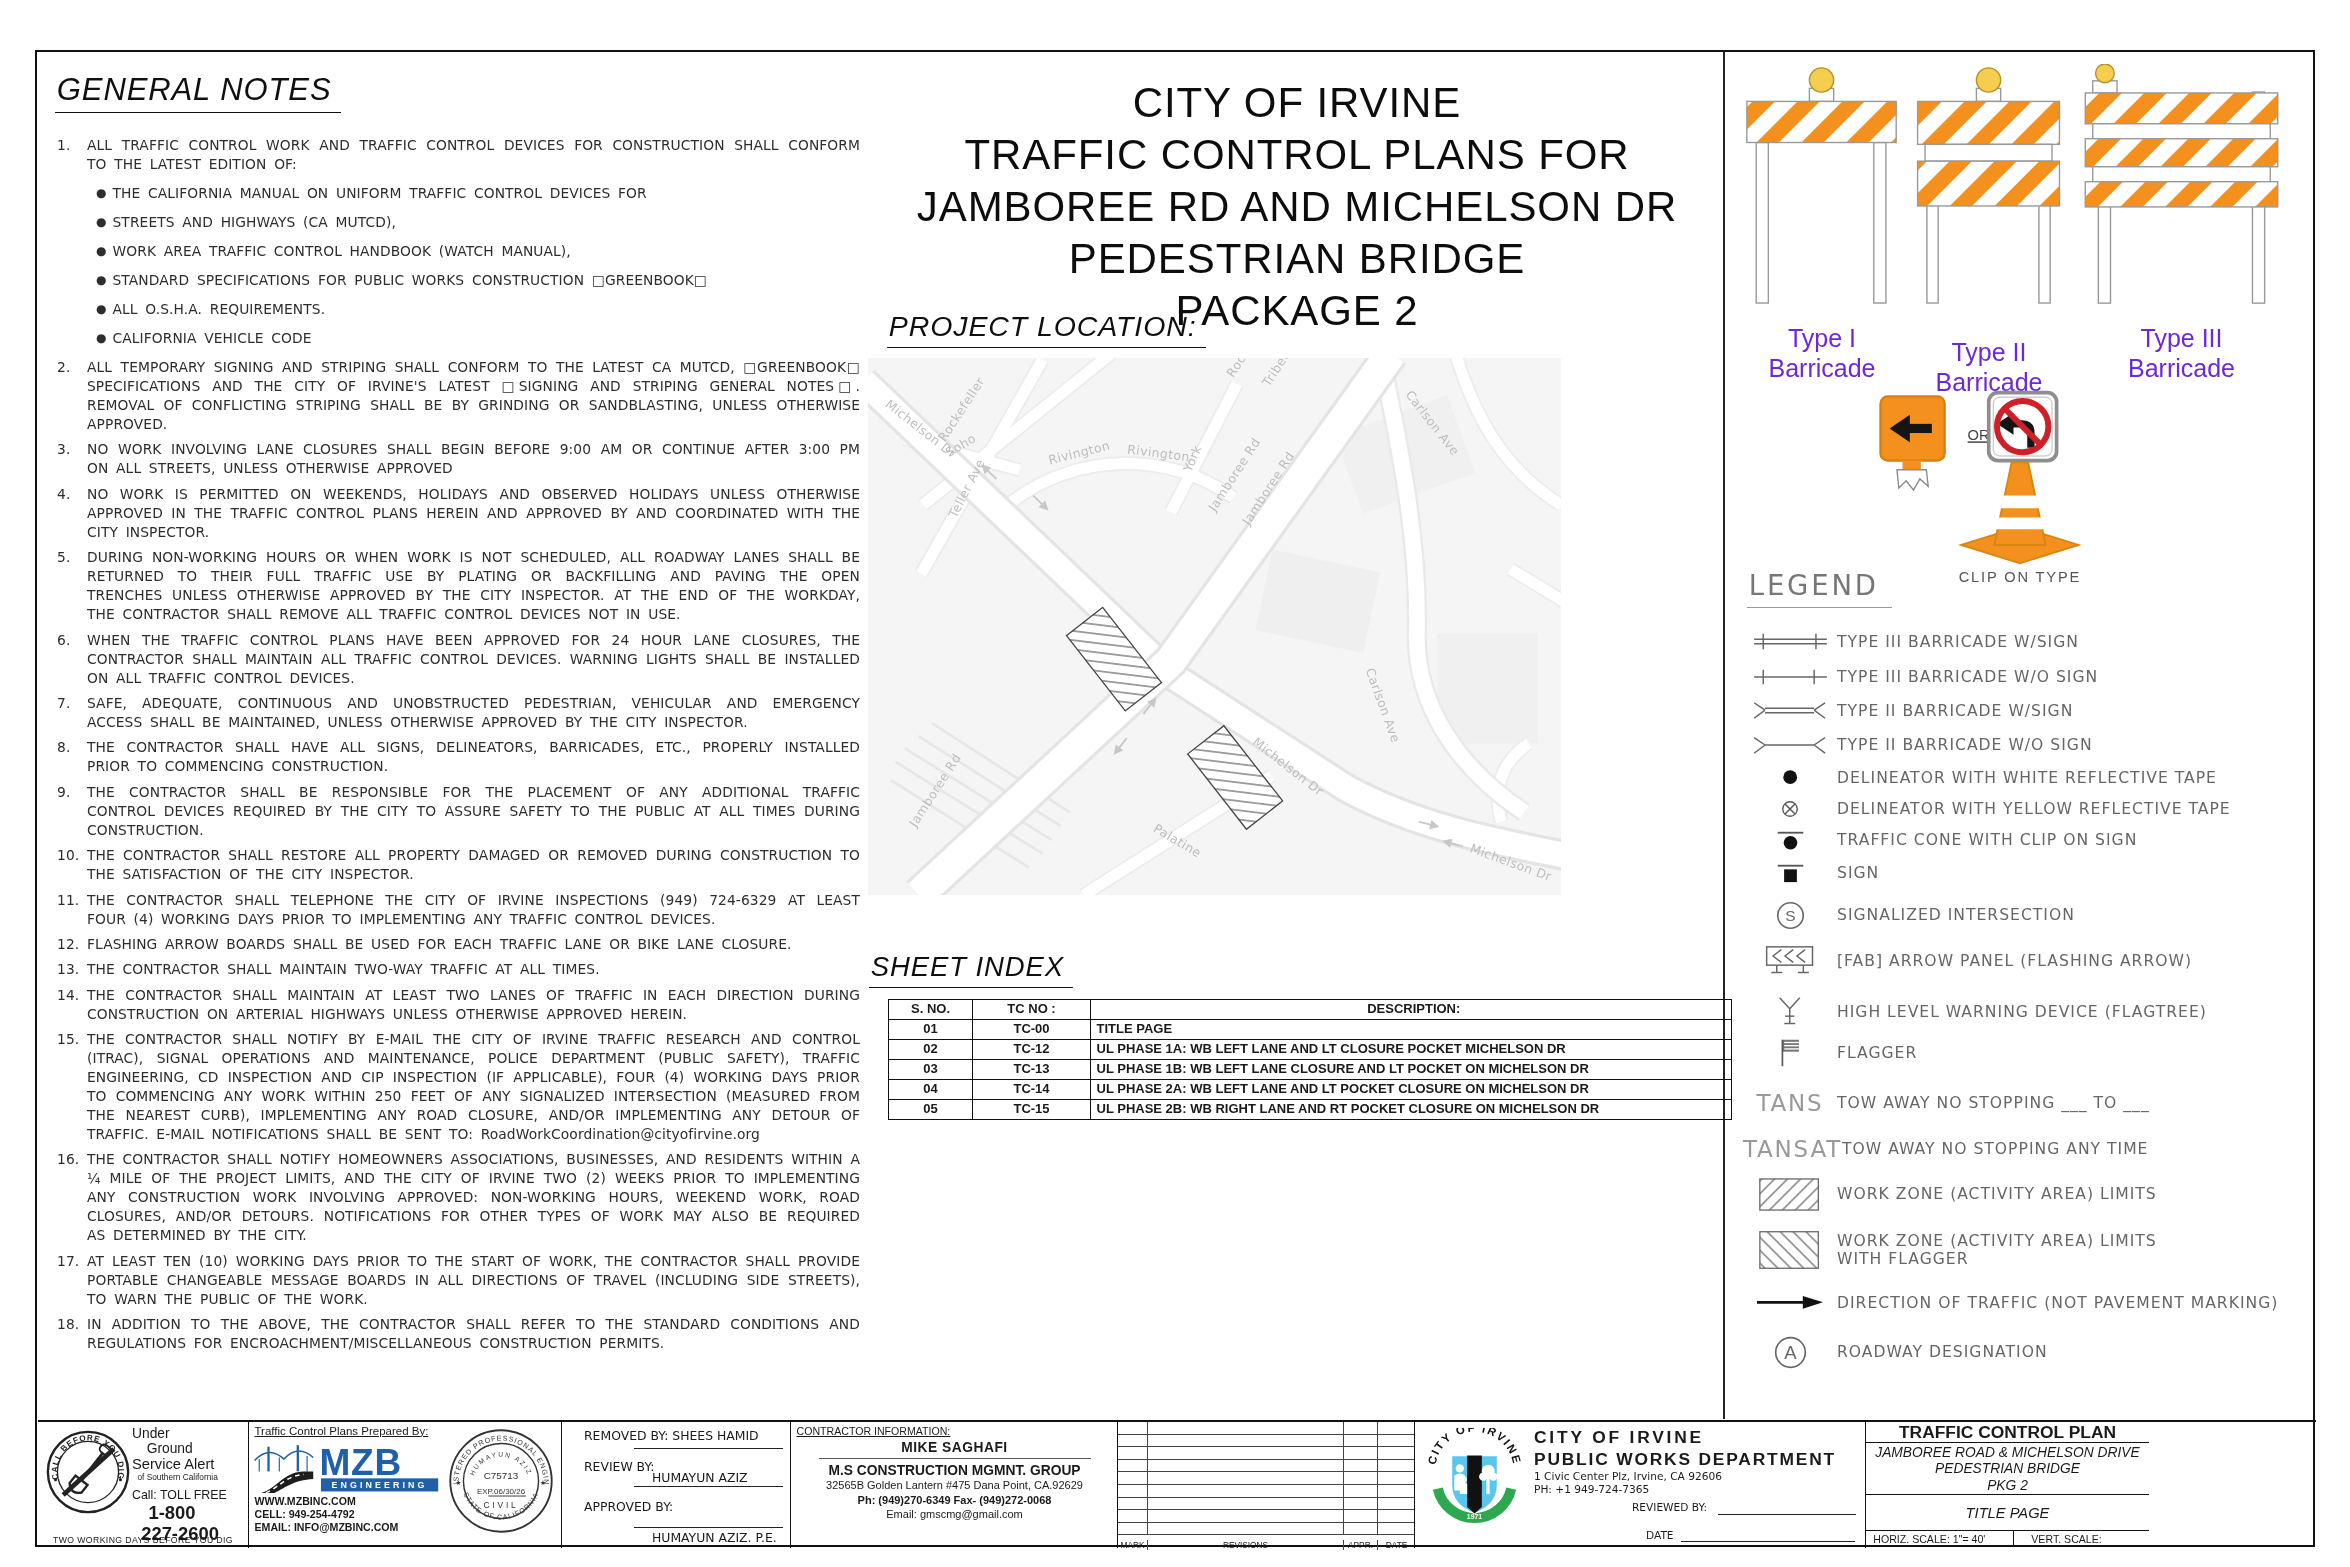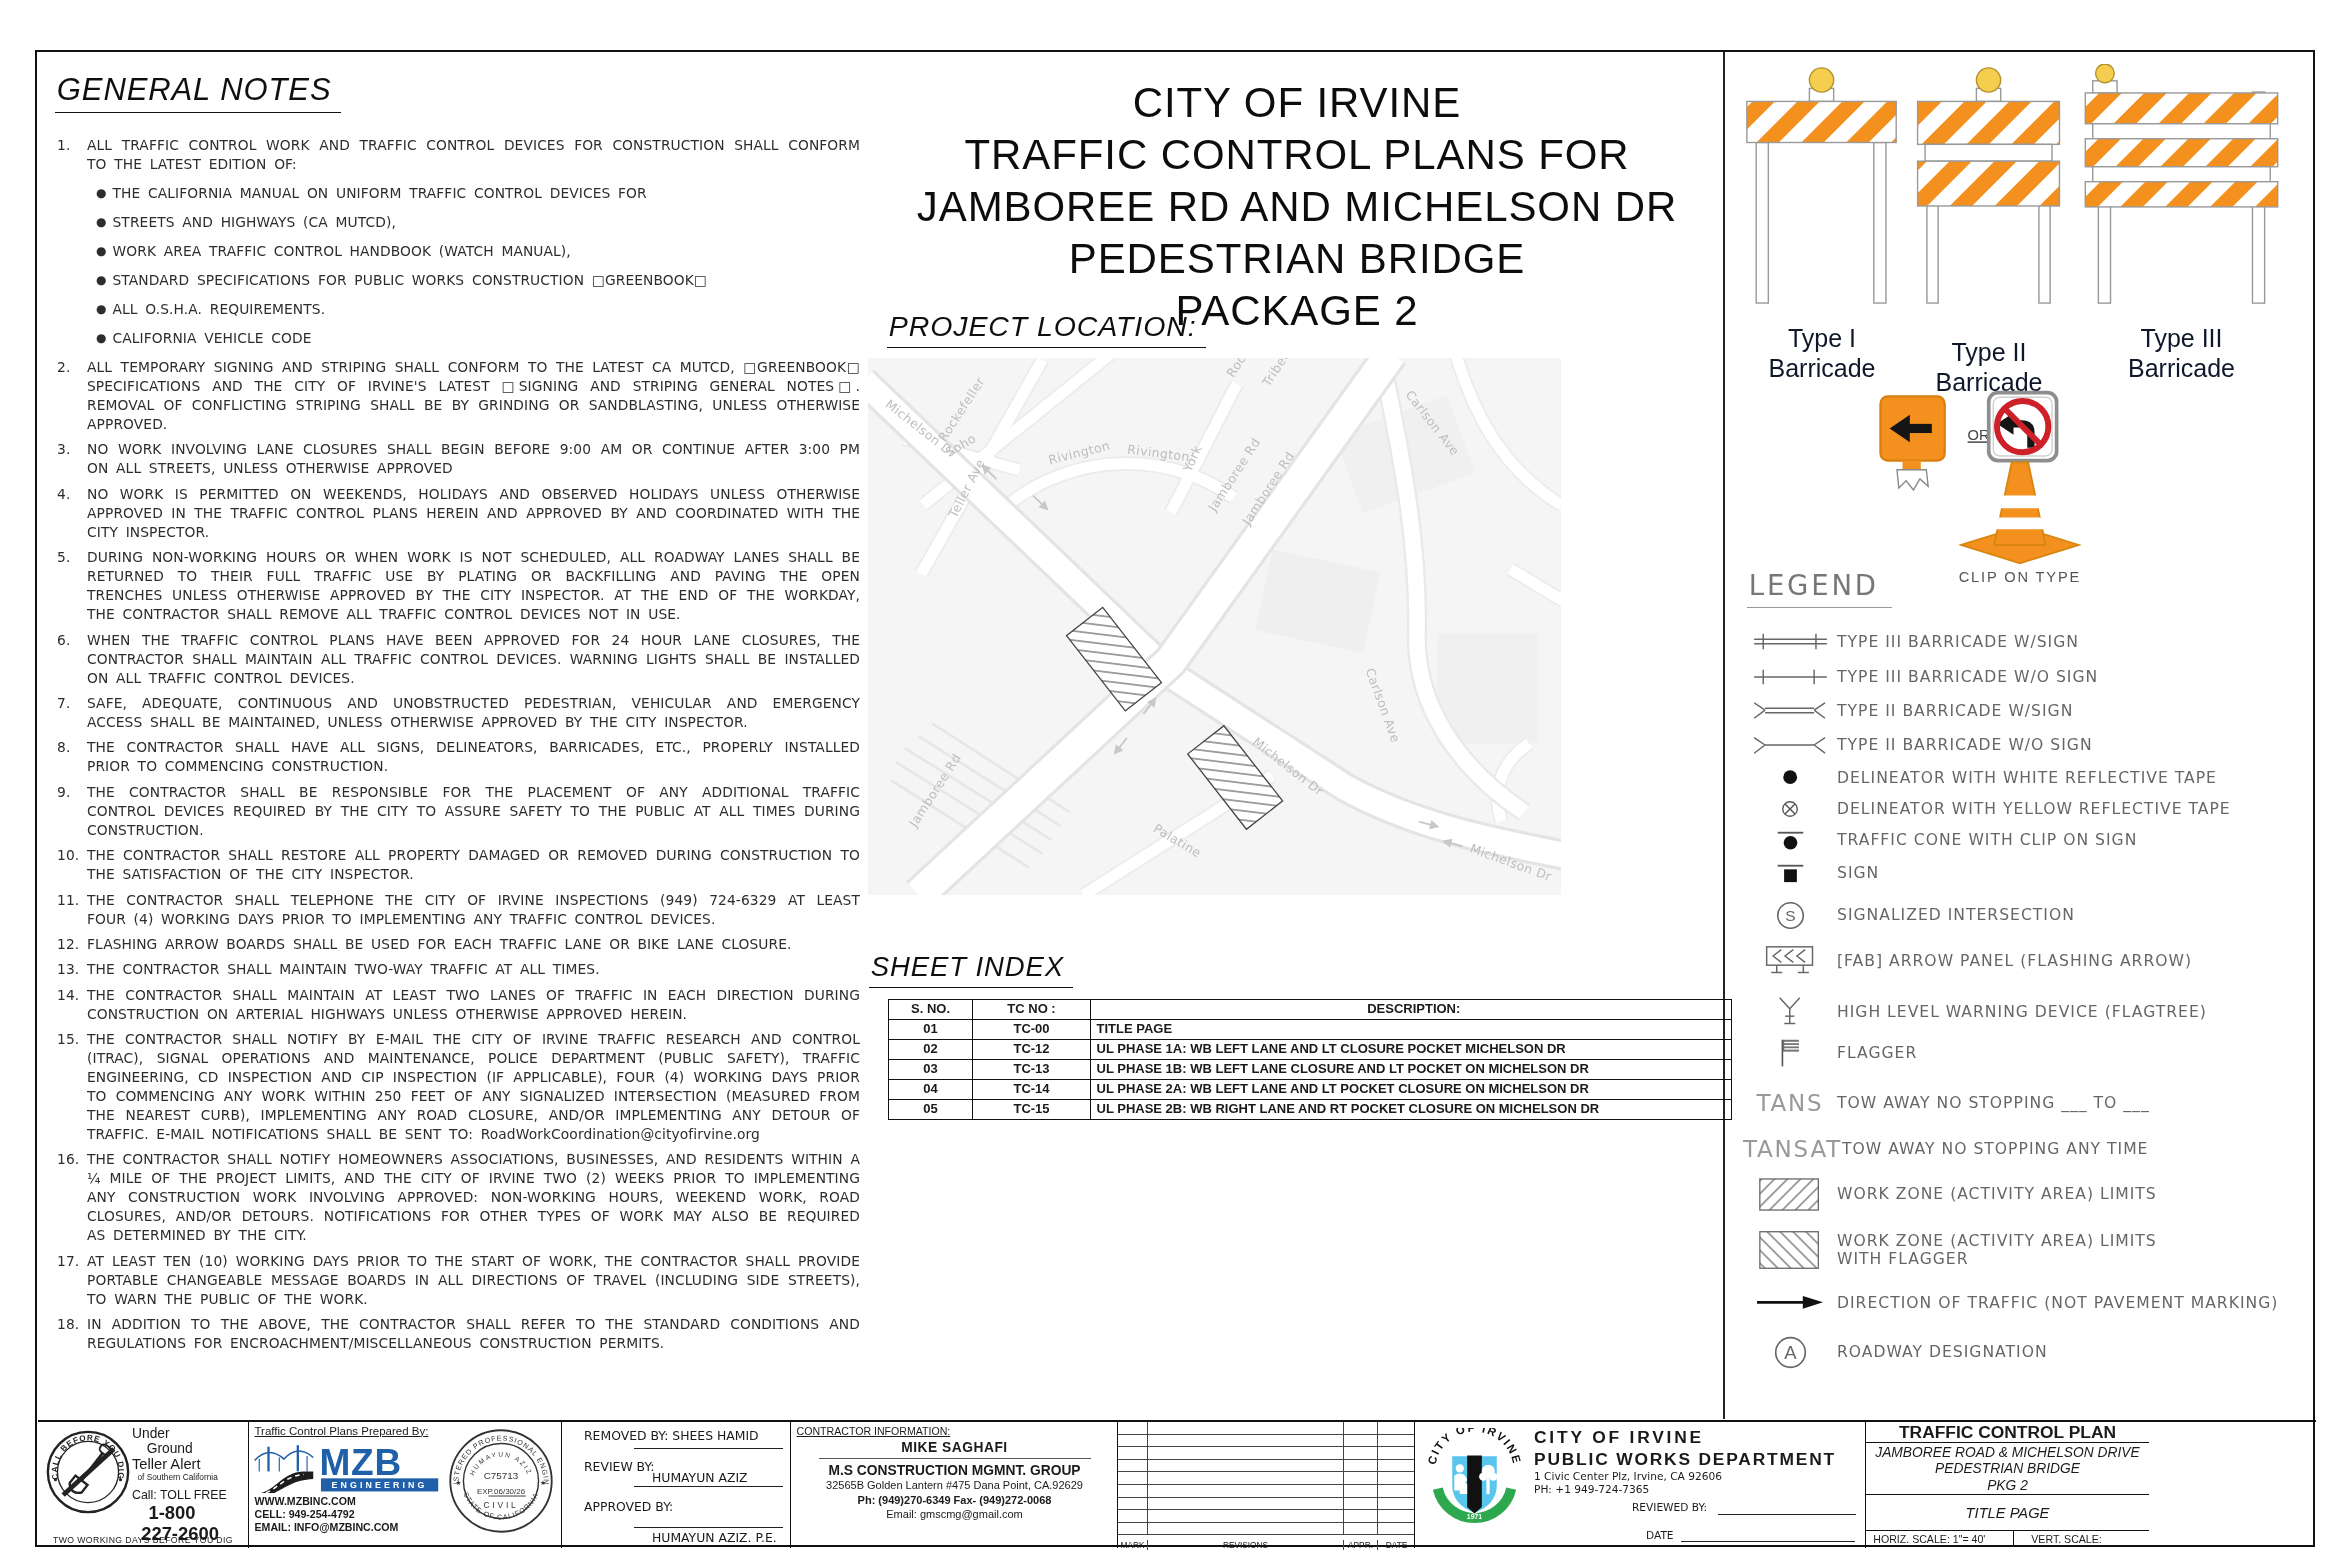--- a/index.html
+++ b/index.html
@@ -28,21 +28,21 @@
   
   #map{left:868px;top:358px;width:693px;height:537px;}
   
   #sitable{left:888px;top:999px;width:842px;border:1.8px solid #111;font-size:13px;font-weight:bold;}
   .si-row{display:flex;height:19px;line-height:18.4px;}
   .si-row + .si-row{border-top:1.8px solid #111;}
   .si-c1{flex:0 0 83px;text-align:center;border-right:1.8px solid #111;}
   .si-c2{flex:0 0 117px;text-align:center;border-right:1.8px solid #111;}
   .si-c3{flex:1;padding-left:5.5px;}
   
-  .bar-label{text-align:center;font-size:25px;line-height:30px;color:#0f172a;}
+  .bar-label{text-align:center;font-size:25px;line-height:30px;color:#6d28d9;}
   #lg-head{left:1747px;top:569px;font-size:27.5px;color:#777;letter-spacing:2.8px;
            border-bottom:1.8px solid #999;padding:0 13px 5.5px 1.8px;display:inline-block;
            font-family:"DejaVu Sans",sans-serif;}
   .lg-row{position:absolute;left:1743px;width:579px;display:flex;align-items:center;height:31px;}
   .lg-ic{flex:0 0 94px;display:flex;justify-content:center;align-items:center;}
   .lg-lb{flex:1;font-family:"DejaVu Sans",sans-serif;font-size:15.6px;letter-spacing:1px;color:#666;}
   .lg-glyph{font-family:"DejaVu Sans",sans-serif;font-size:23px;letter-spacing:1.8px;color:#999;}
   
   #tb{left:38px;top:1420px;width:2278px;height:126px;border-top:2.8px solid #111;font-size:12px;}
   .tbc{position:absolute;top:0;height:126px;border-left:1.8px solid #111;}
@@ -605,21 +605,21 @@
         <g transform="rotate(38 45 45)" stroke="#222" fill="none">
           <rect x="39" y="11" width="12" height="9" rx="4" stroke-width="2"></rect>
           <line x1="45" y1="20" x2="45" y2="56" stroke-width="3"></line>
           <path d="M37,56 L53,56 L53,66 Q45,75 37,66 Z" stroke-width="2.5" fill="#fff"></path>
         </g>
         <line x1="19" y1="69" x2="72" y2="21" stroke="#222" stroke-width="5"></line>
       </svg>
       <div class="abs" style="left:94px;top:3.7px;width:115px">
         <div class="usa-l1">Under</div>
         <div class="usa-l1" style="padding-left:14.7px">Ground</div>
-        <div class="usa-l1" style="font-size:14.7px">Teller Alert</div>
+        <div class="usa-l1" style="font-size:14.7px">Service Alert</div>
         <div class="usa-sub" style="padding-left:5.5px">of Southern California</div>
         <div class="usa-call">Call:  TOLL FREE</div>
         <div class="usa-ph" style="padding-left:16.5px">1-800</div>
         <div class="usa-ph" style="padding-left:9.2px">227-2600</div>
       </div>
       <div class="usa-bottom">TWO WORKING DAYS BEFORE YOU DIG</div>
     </div>
 
     <div class="tbc" style="left:210px;width:312px">
       <div class="abs prep-label" style="left:5.5px;top:2.8px">Traffic Control Plans Prepared By:</div>

